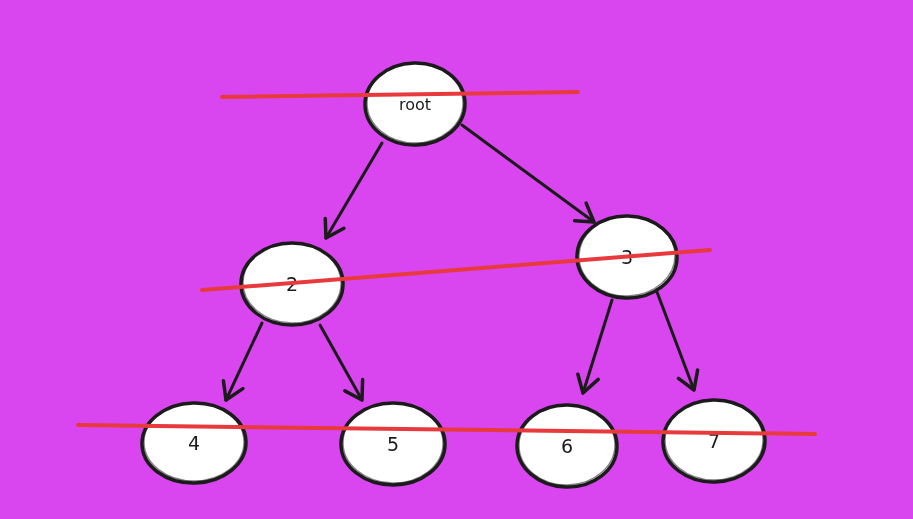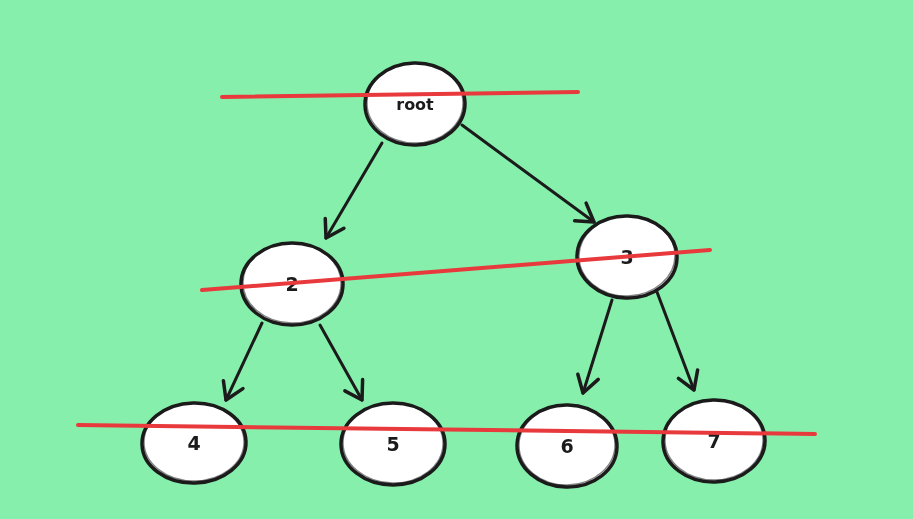--- a/index.html
+++ b/index.html
@@ -8,22 +8,21 @@
     background: #ffffff;
     width: 913px;
     height: 519px;
     overflow: hidden;
     font-family: "DejaVu Sans", "Liberation Sans", sans-serif;
   }
   .stage {
     position: relative;
     width: 913px;
     height: 519px;
-    background: #86efac;
-    font-weight: bold;
+    background: #d946ef;
   }
   svg { display: block; }
   .node-ellipse {
     fill: #ffffff;
     stroke-linecap: round;
   }
   .node-label {
     text-anchor: middle;
     font-family: "DejaVu Sans", "Liberation Sans", sans-serif;
   }

